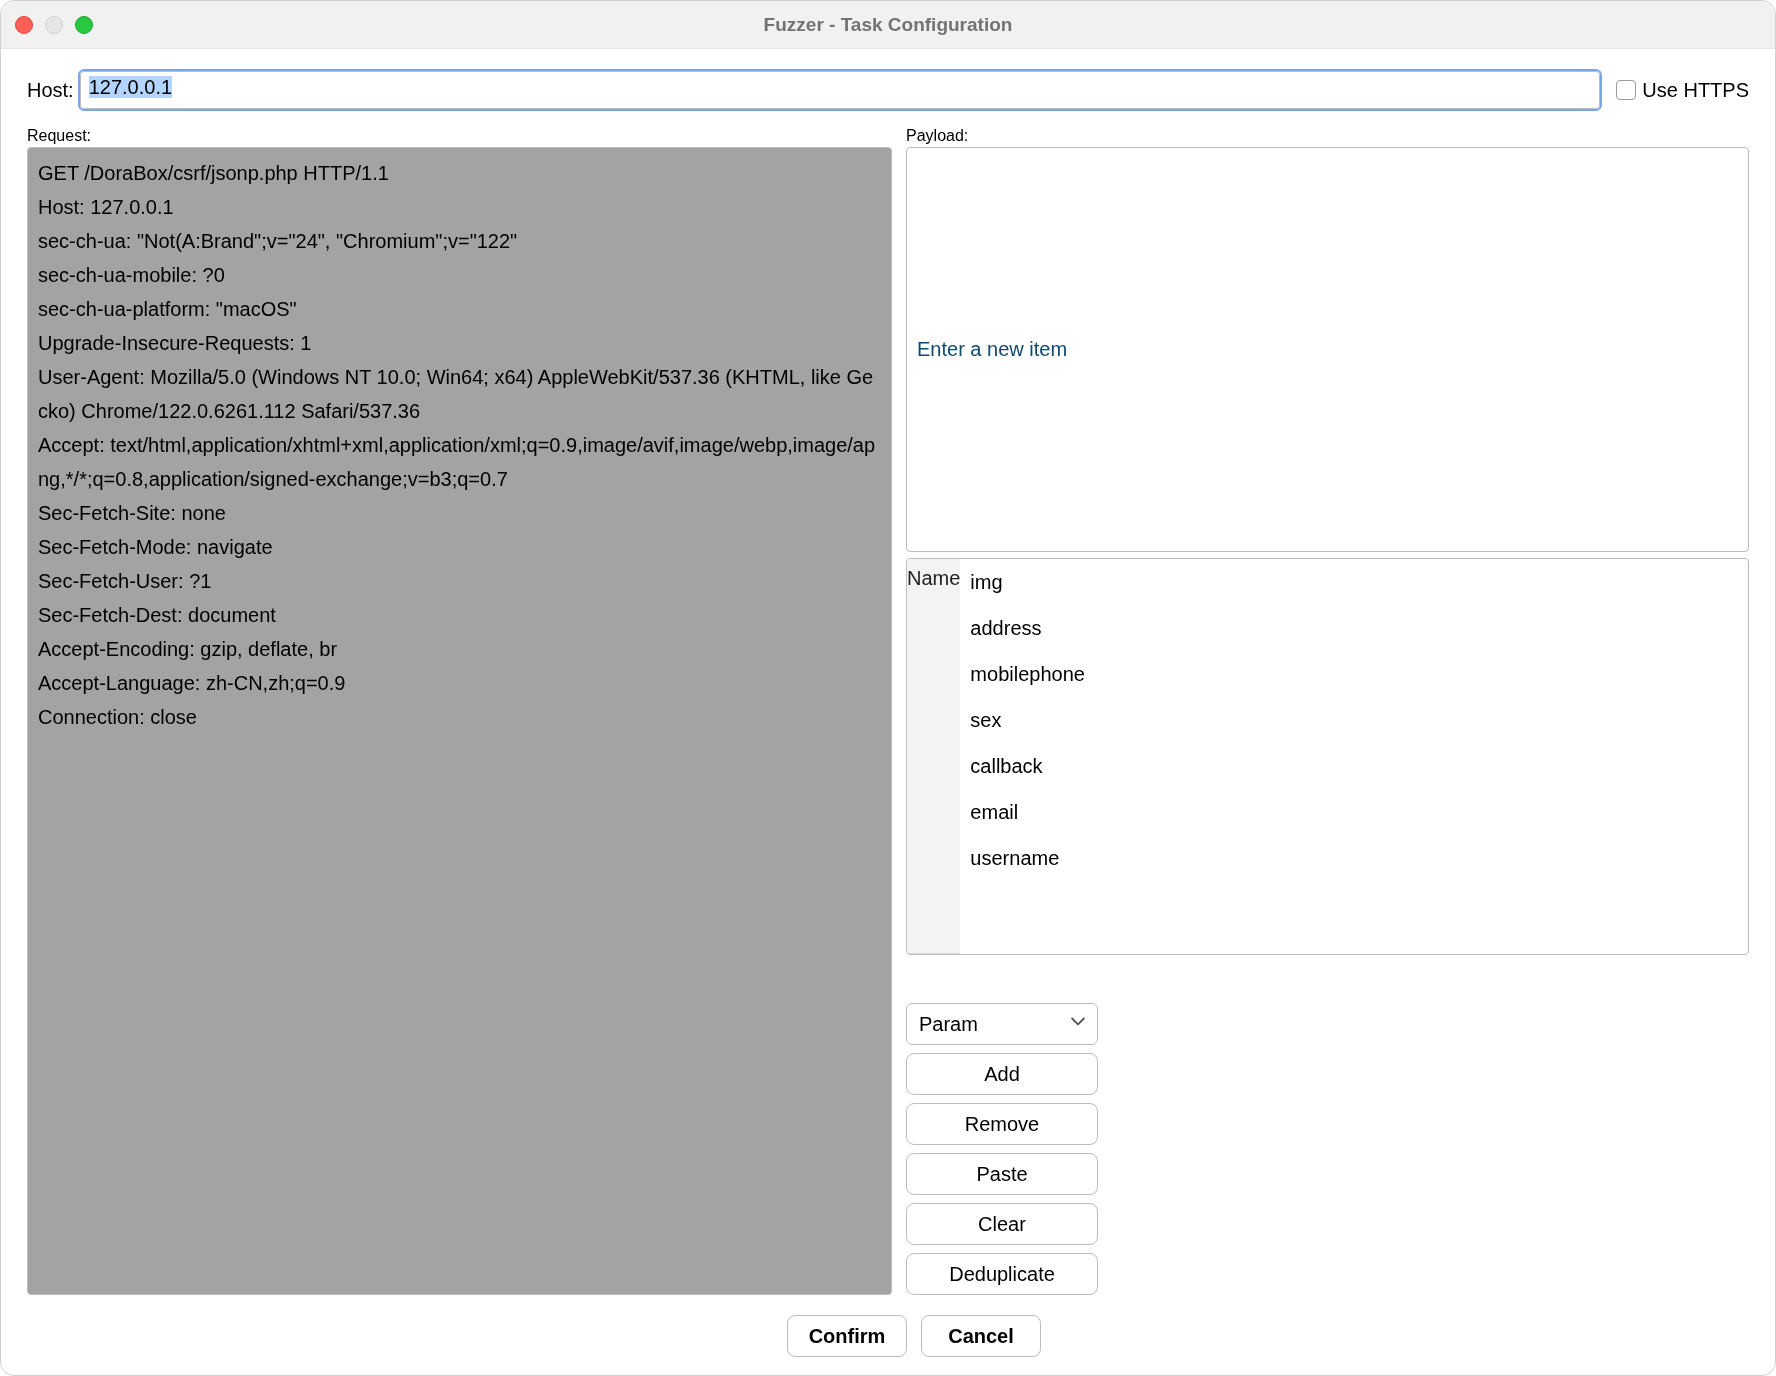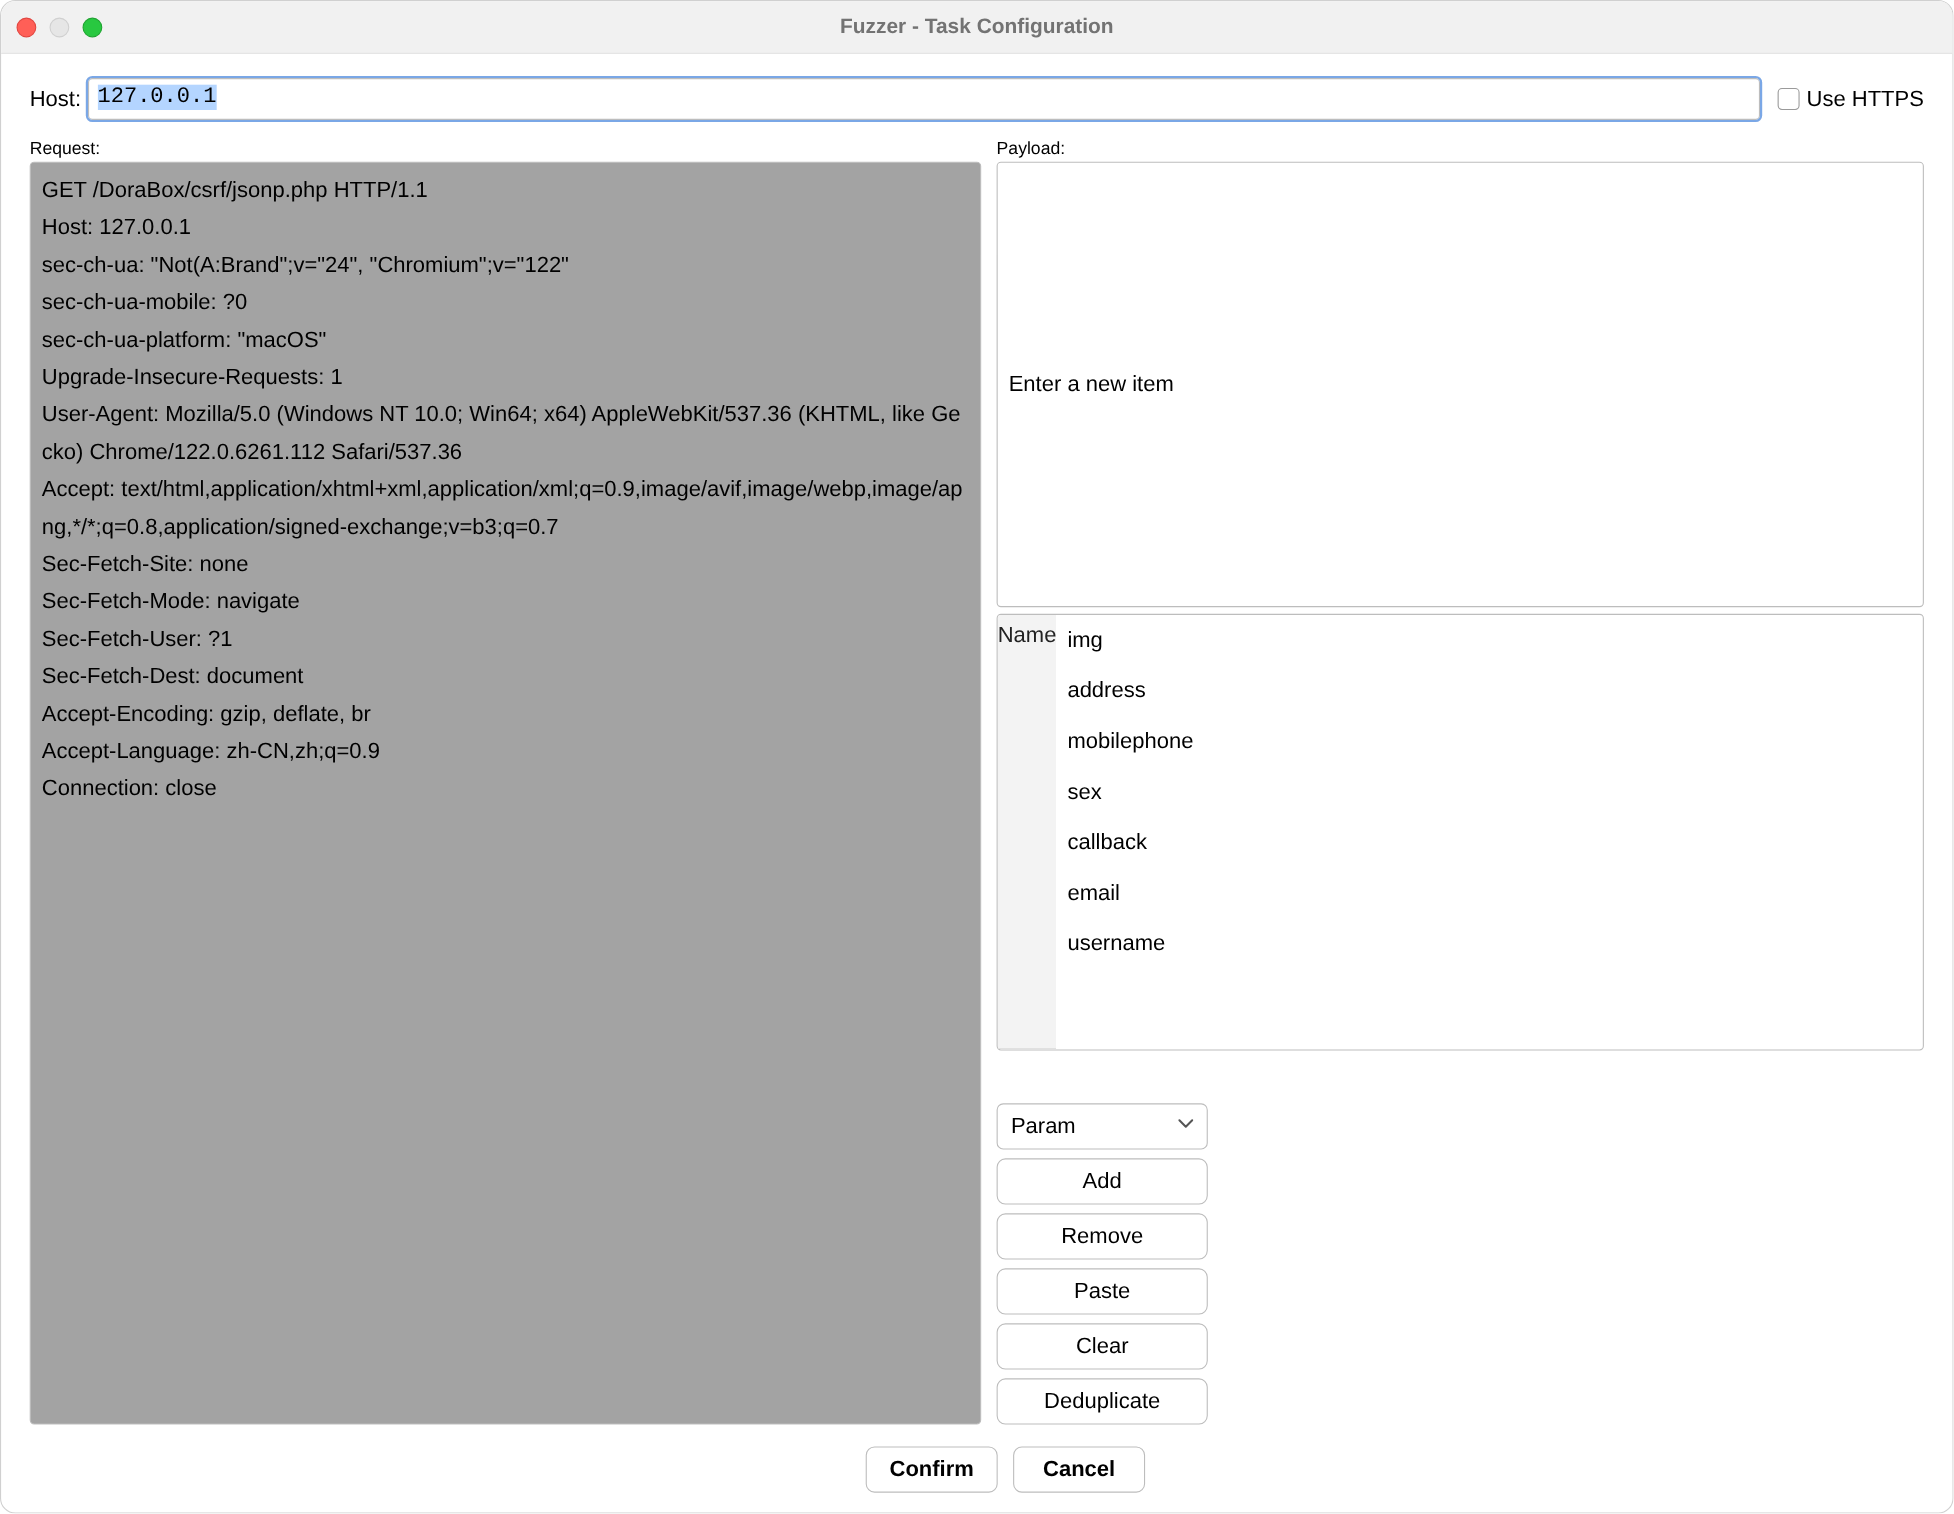--- a/index.html
+++ b/index.html
@@ -77,21 +77,20 @@
     height: 38px;
     padding: 4px 8px;
     font-size: 20px;
     border: 1px solid #bdbdbd;
     border-radius: 4px;
     outline: 2px solid #7aa7e6;
     outline-offset: 0;
   }
   .host-input .sel {
     background: #b4d5ff;
-    font-family: Liberation Mono, monospace;
   }
   .checkbox-wrap {
     display: flex;
     align-items: center;
     gap: 6px;
     margin-left: 10px;
     font-size: 20px;
   }
   .checkbox-box {
     width: 20px;
@@ -265,21 +264,21 @@
 Sec-Fetch-Dest: document
 Accept-Encoding: gzip, deflate, br
 Accept-Language: zh-CN,zh;q=0.9
 Connection: close</div>
       </div>
 
       <div class="panel panel-right">
         <div class="payload-col">
           <div class="panel-label">Payload:</div>
           <div class="new-item-input">
-            <span style="color:#000000">Enter a new item</span>
+            <span style="color:#0c4a6e">Enter a new item</span>
           </div>
           <div class="payload-table">
             <div class="table-header">Name</div>
             <div class="table-body">
               <div class="table-row">img</div>
               <div class="table-row">address</div>
               <div class="table-row">mobilephone</div>
               <div class="table-row">sex</div>
               <div class="table-row">callback</div>
               <div class="table-row">email</div>

